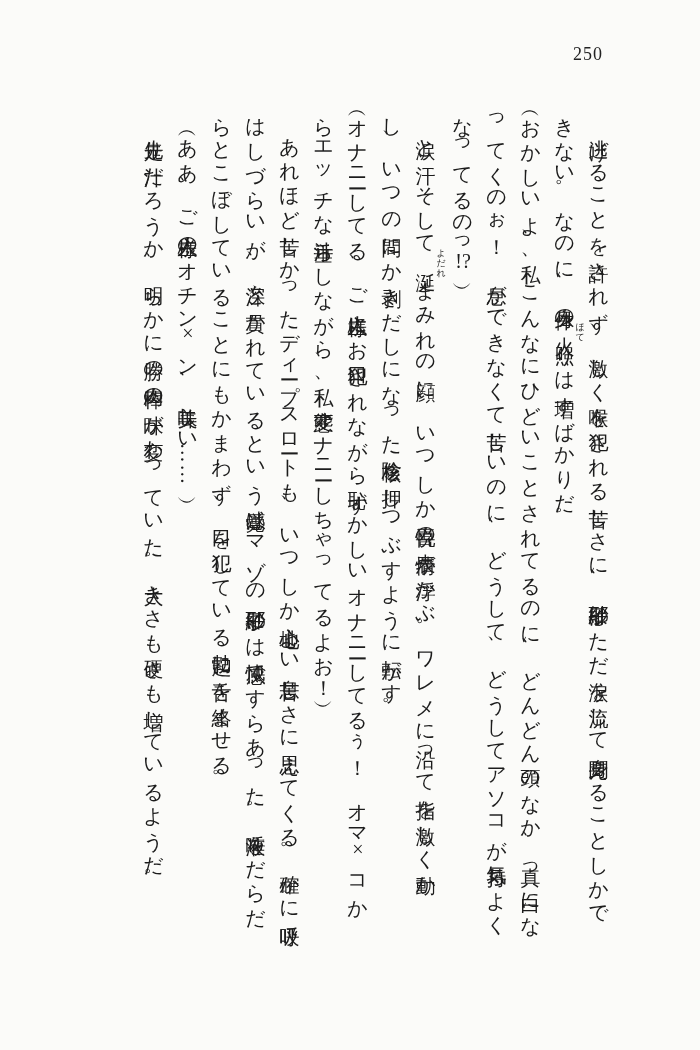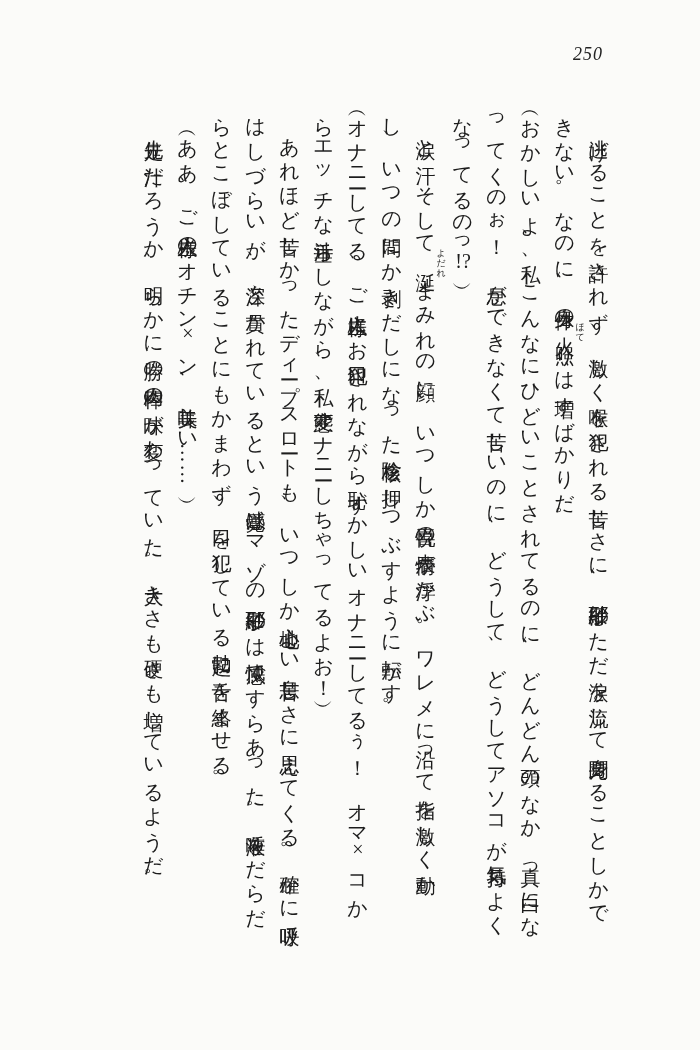--- a/index.html
+++ b/index.html
@@ -10,21 +10,20 @@
     background: #fbfbf9;
     color: #1c1c1c;
     font-family: "Liberation Serif", serif;
     overflow: hidden;
   }
   .page-number {
     position: absolute;
     top: 44px;
     right: 97px;
     font-size: 18px;
-    font-style: italic;
     letter-spacing: 1px;
     color: #222;
   }
   .body-text {
     position: absolute;
     top: 104px;
     right: 84px;
     height: 824px;
     writing-mode: vertical-rl;
     -webkit-writing-mode: vertical-rl;

